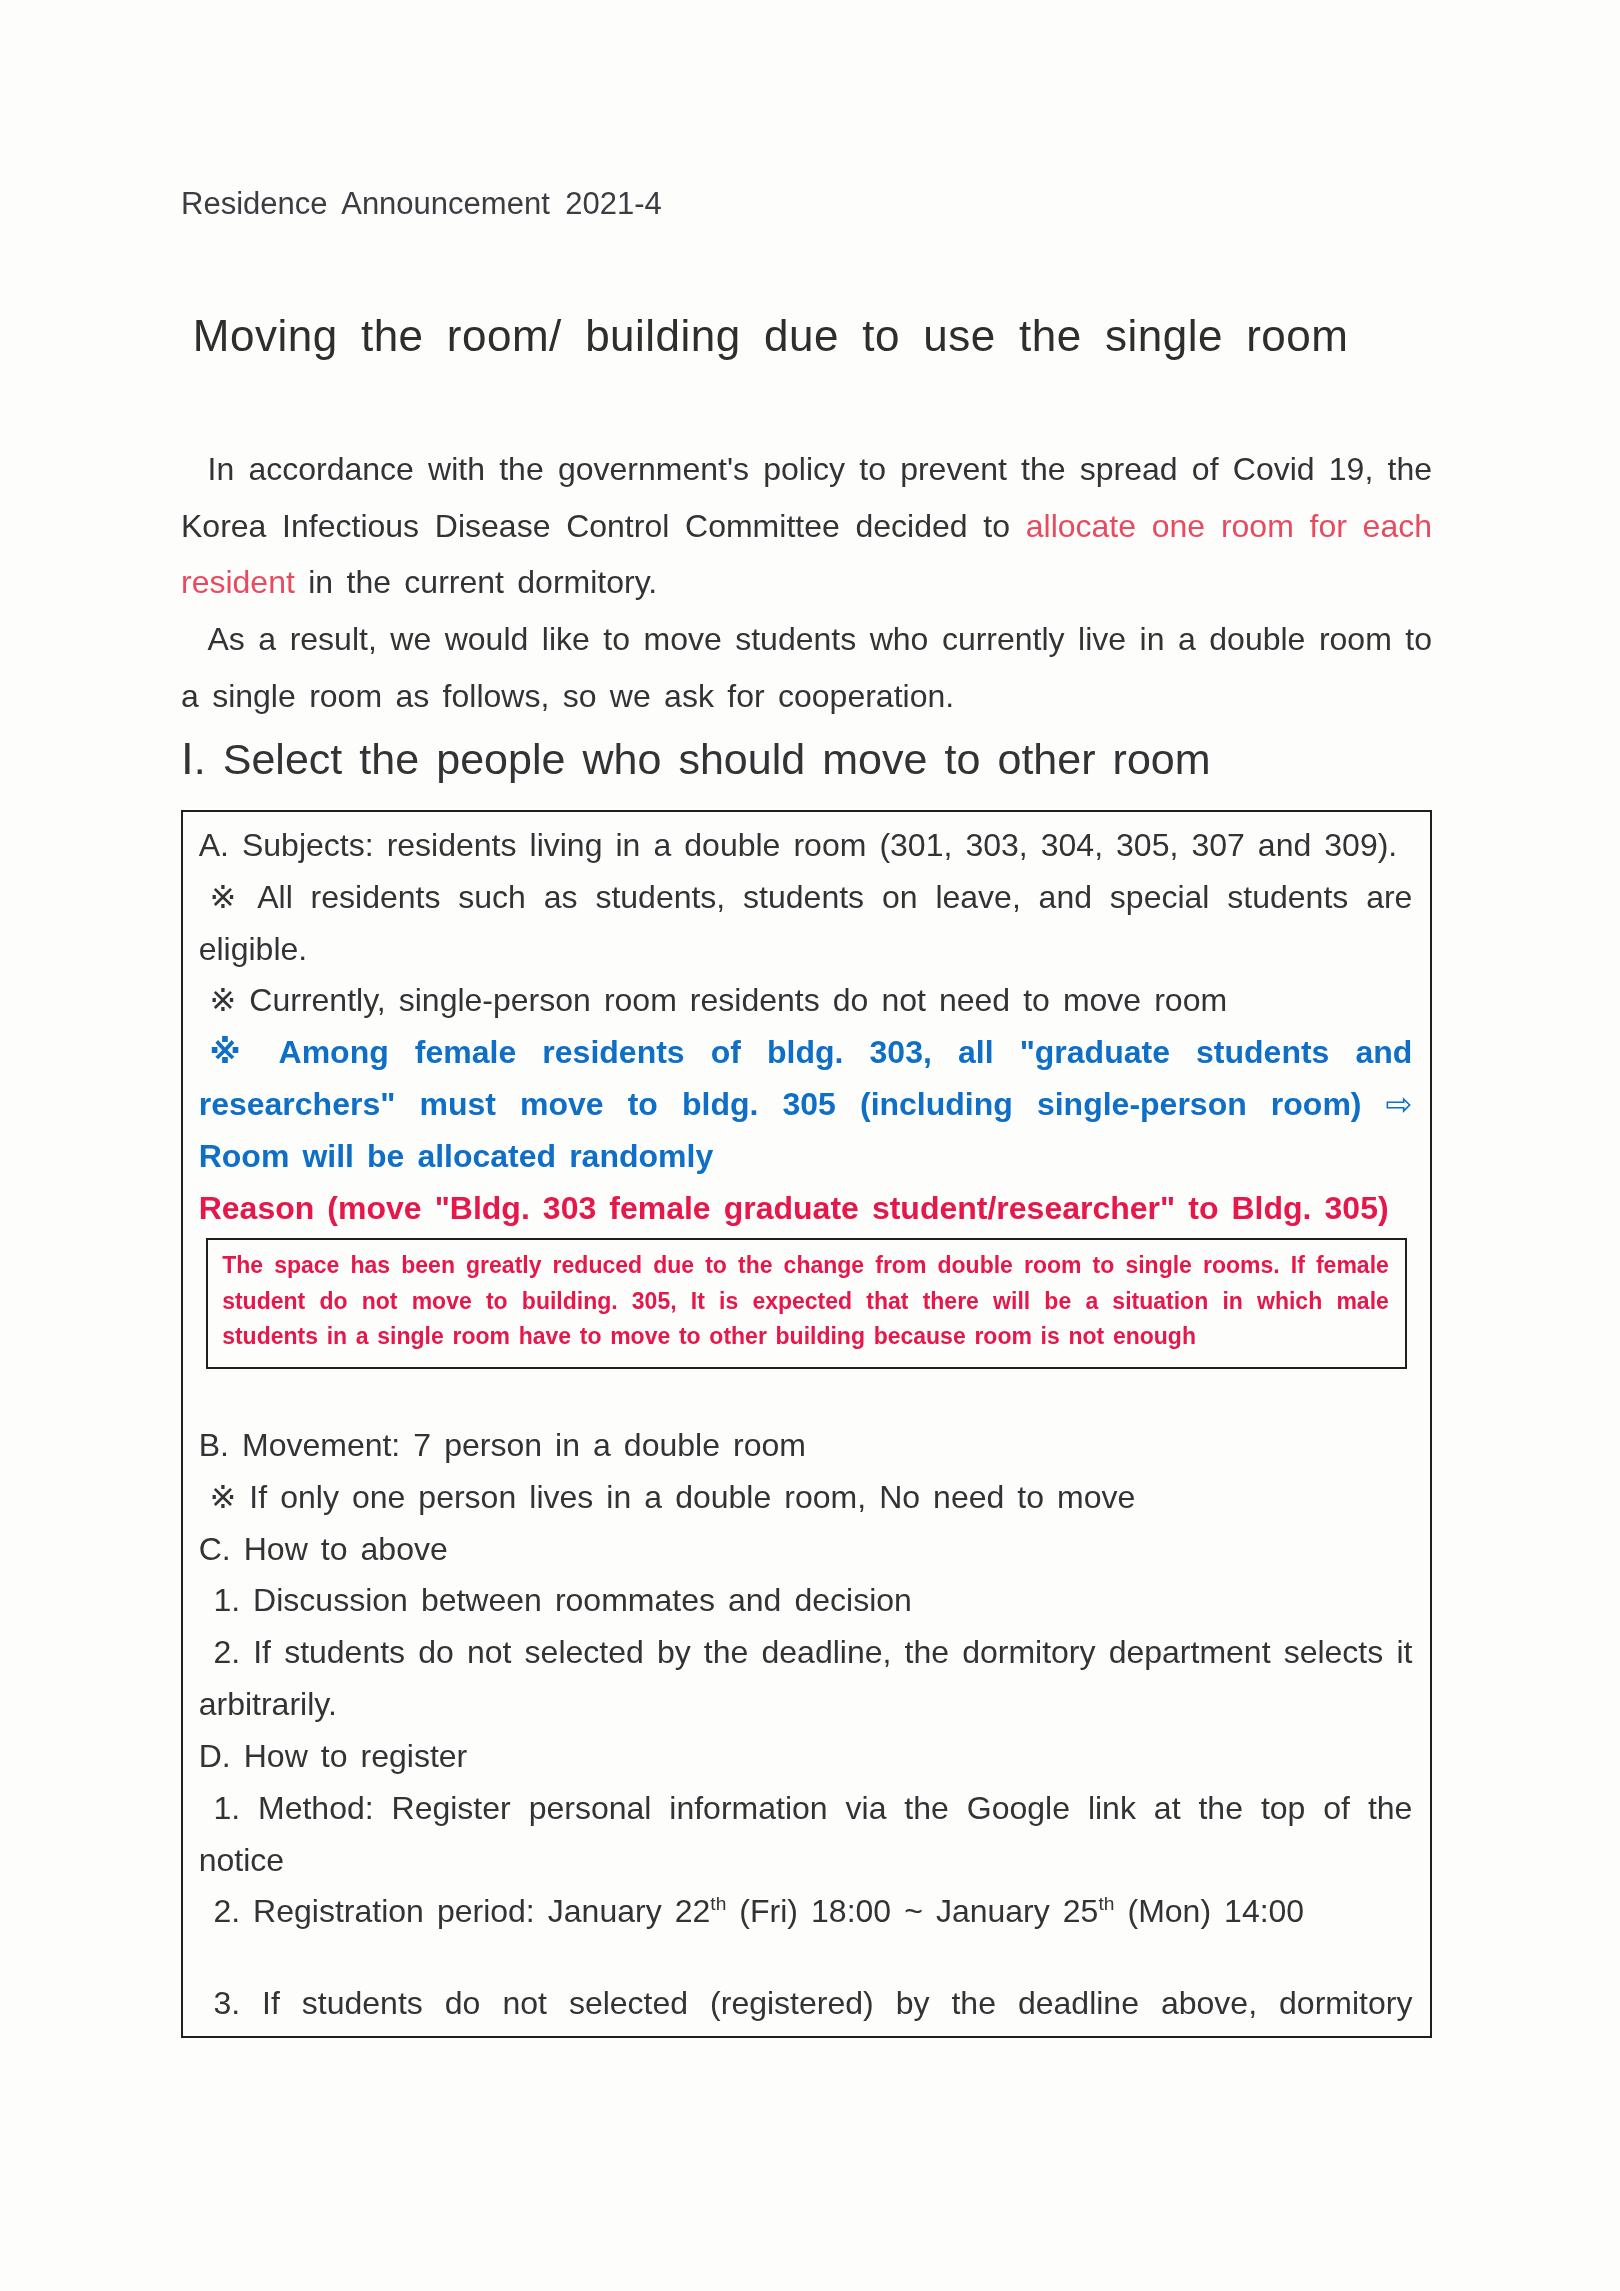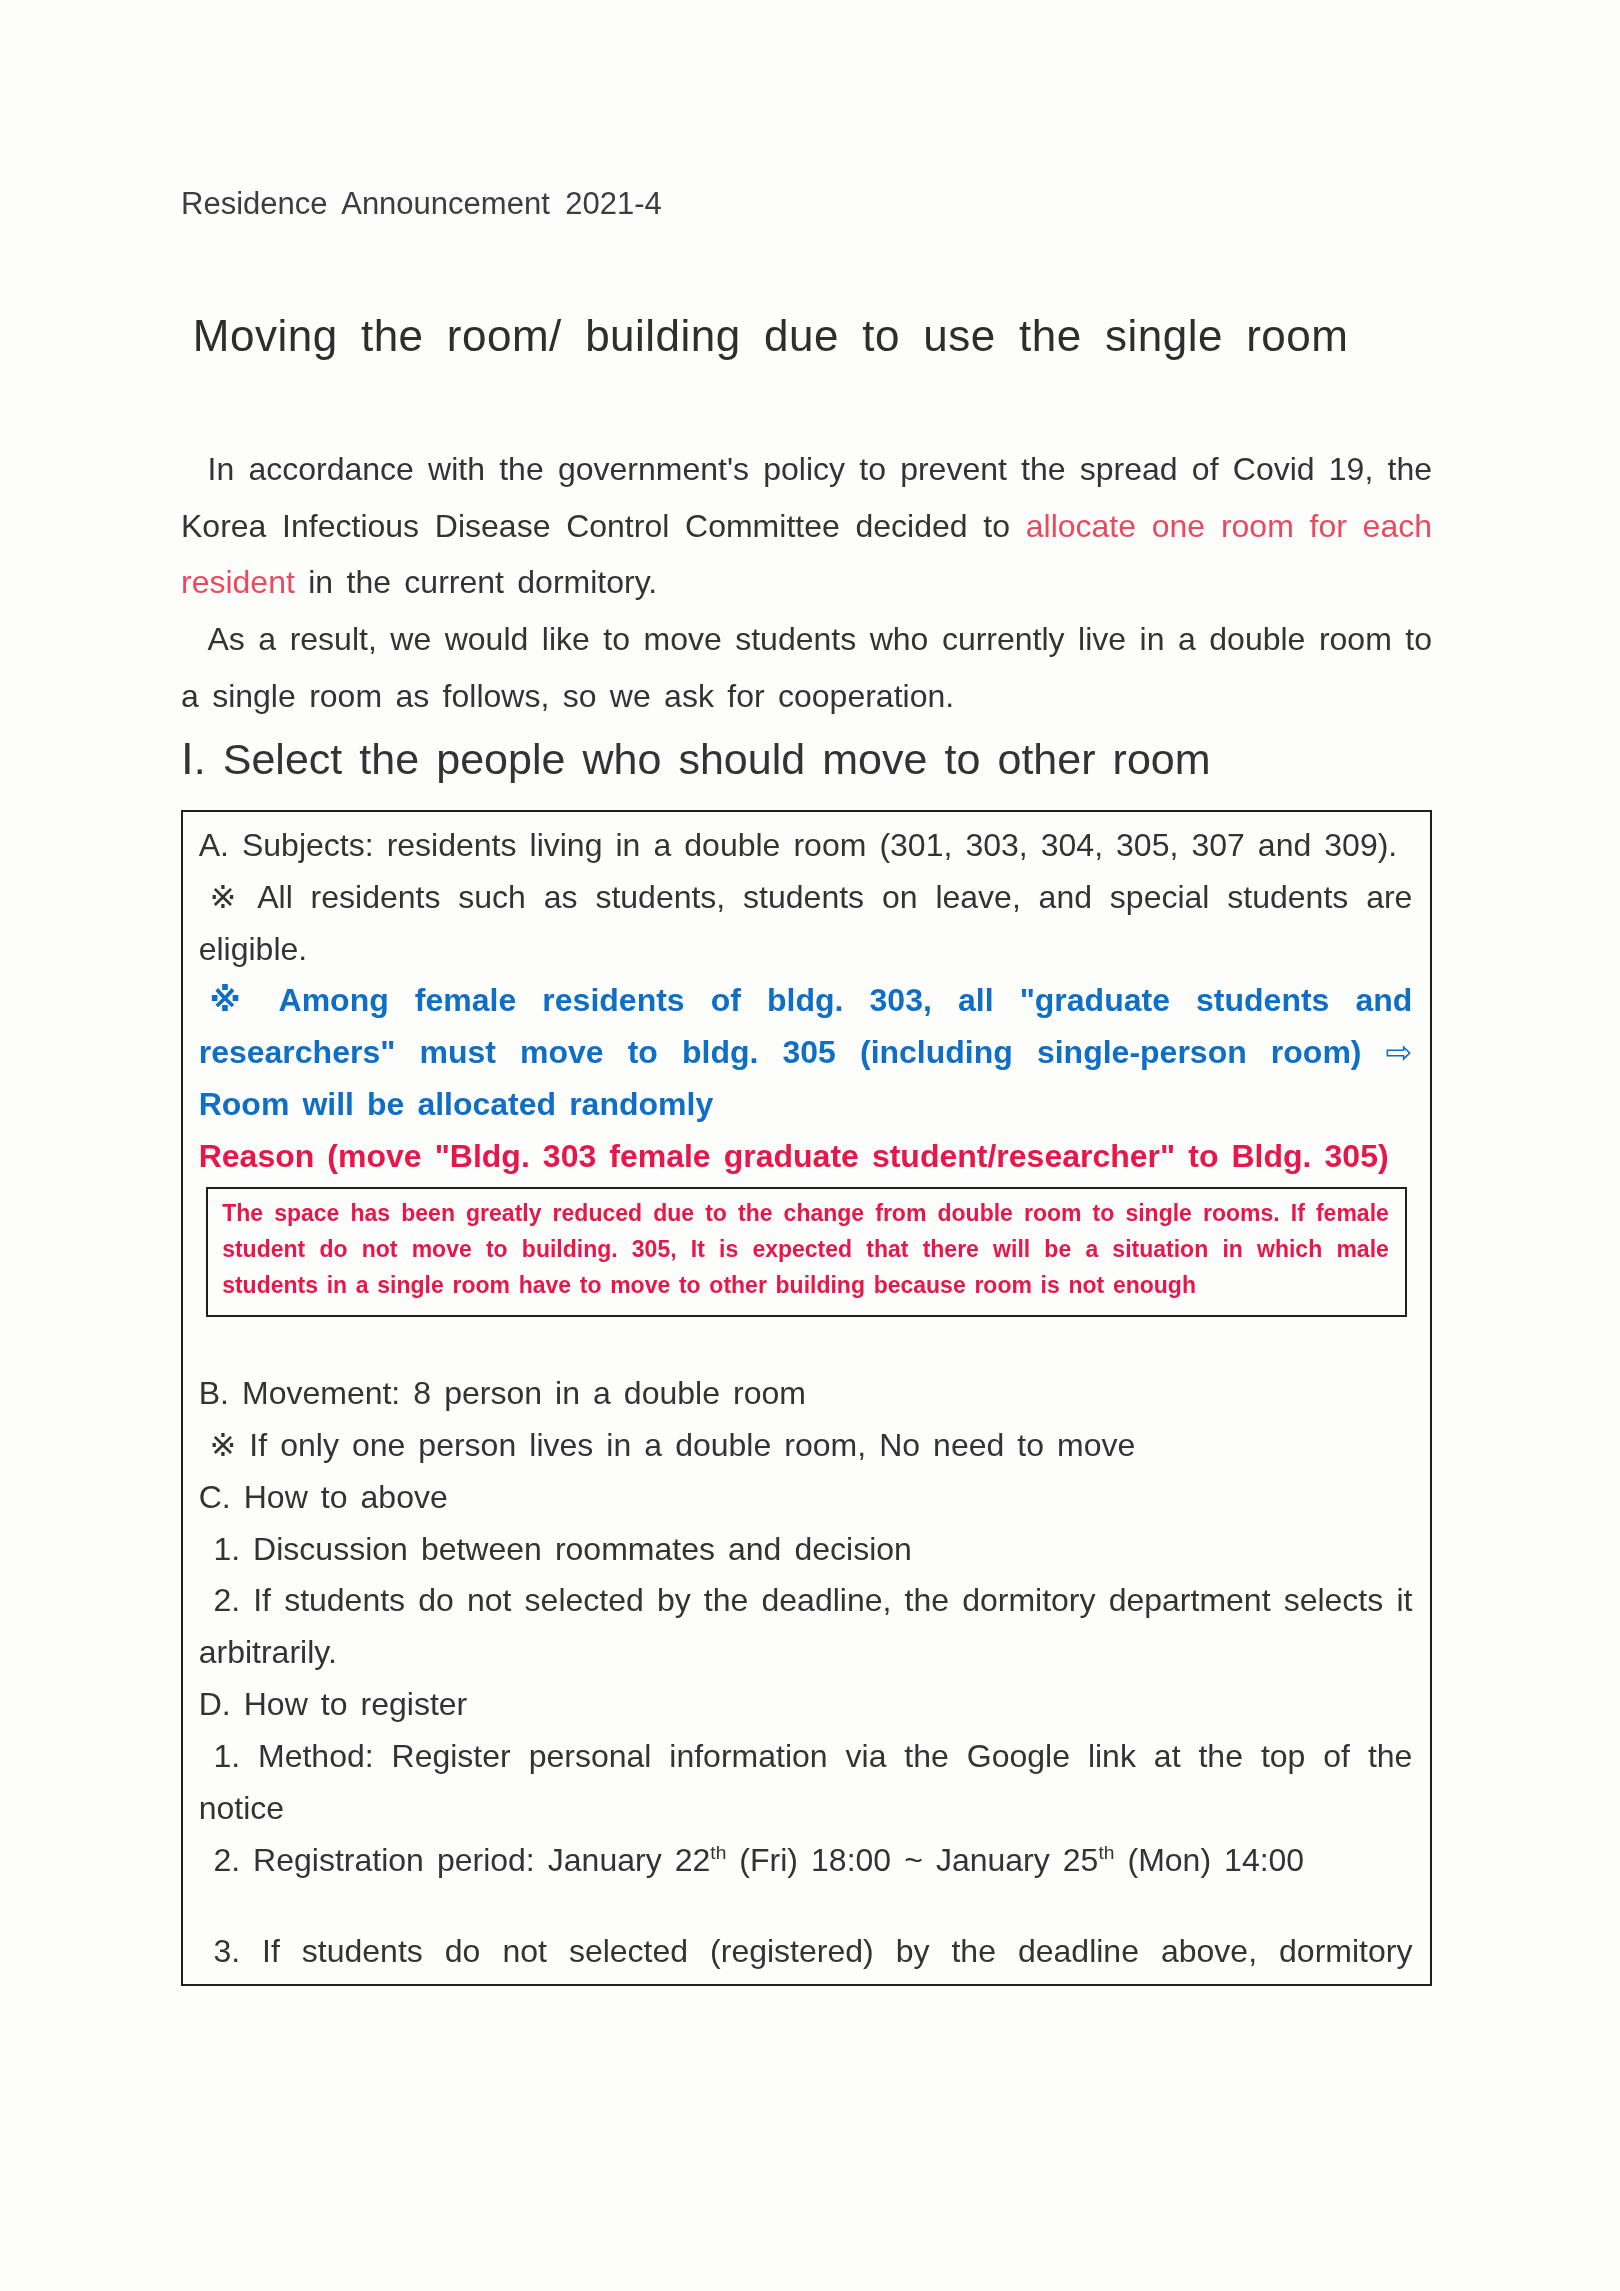--- a/index.html
+++ b/index.html
@@ -104,30 +104,31 @@
   <p class="para indent">As a result, we would like to move students who currently live in a double room to a single room as follows, so we ask for cooperation.</p>
 
   <div class="section-heading">Ⅰ. Select the people who should move to other room</div>
 
   <div class="notice-box">
 
     <p class="line">A. Subjects: residents living in a double room (301, 303, 304, 305, 307 and 309).</p>
 
     <p class="line note">※ All residents such as students, students on leave, and special students are eligible.</p>
 
+    <p class="line note">※ Currently, single-person room residents do not need to move room</p>
 
     <p class="line note blue"><span>※ Among female residents of bldg. 303, all "graduate students and researchers" must move to bldg. 305 (including single-person room) </span><span class="arrow">⇨</span><span> Room will be allocated randomly</span></p>
 
     <p class="line red-bold">Reason (move "Bldg. 303 female graduate student/researcher" to Bldg. 305)</p>
 
     <div class="reason-box">The space has been greatly reduced due to the change from double room to single rooms. If female student do not move to building. 305, It is expected that there will be a situation in which male students in a single room have to move to other building because room is not enough</div>
 
     <div class="gap"></div>
 
-    <p class="line">B. Movement: 8 person in a double room</p>
+    <p class="line">B. Movement: 7 person in a double room</p>
 
     <p class="line note">※ If only one person lives in a double room, No need to move</p>
 
     <p class="line">C. How to above</p>
 
     <p class="line item">1. Discussion between roommates and decision</p>
 
     <p class="line item">2. If students do not selected by the deadline, the dormitory department selects it arbitrarily.</p>
 
     <p class="line">D. How to register</p>

